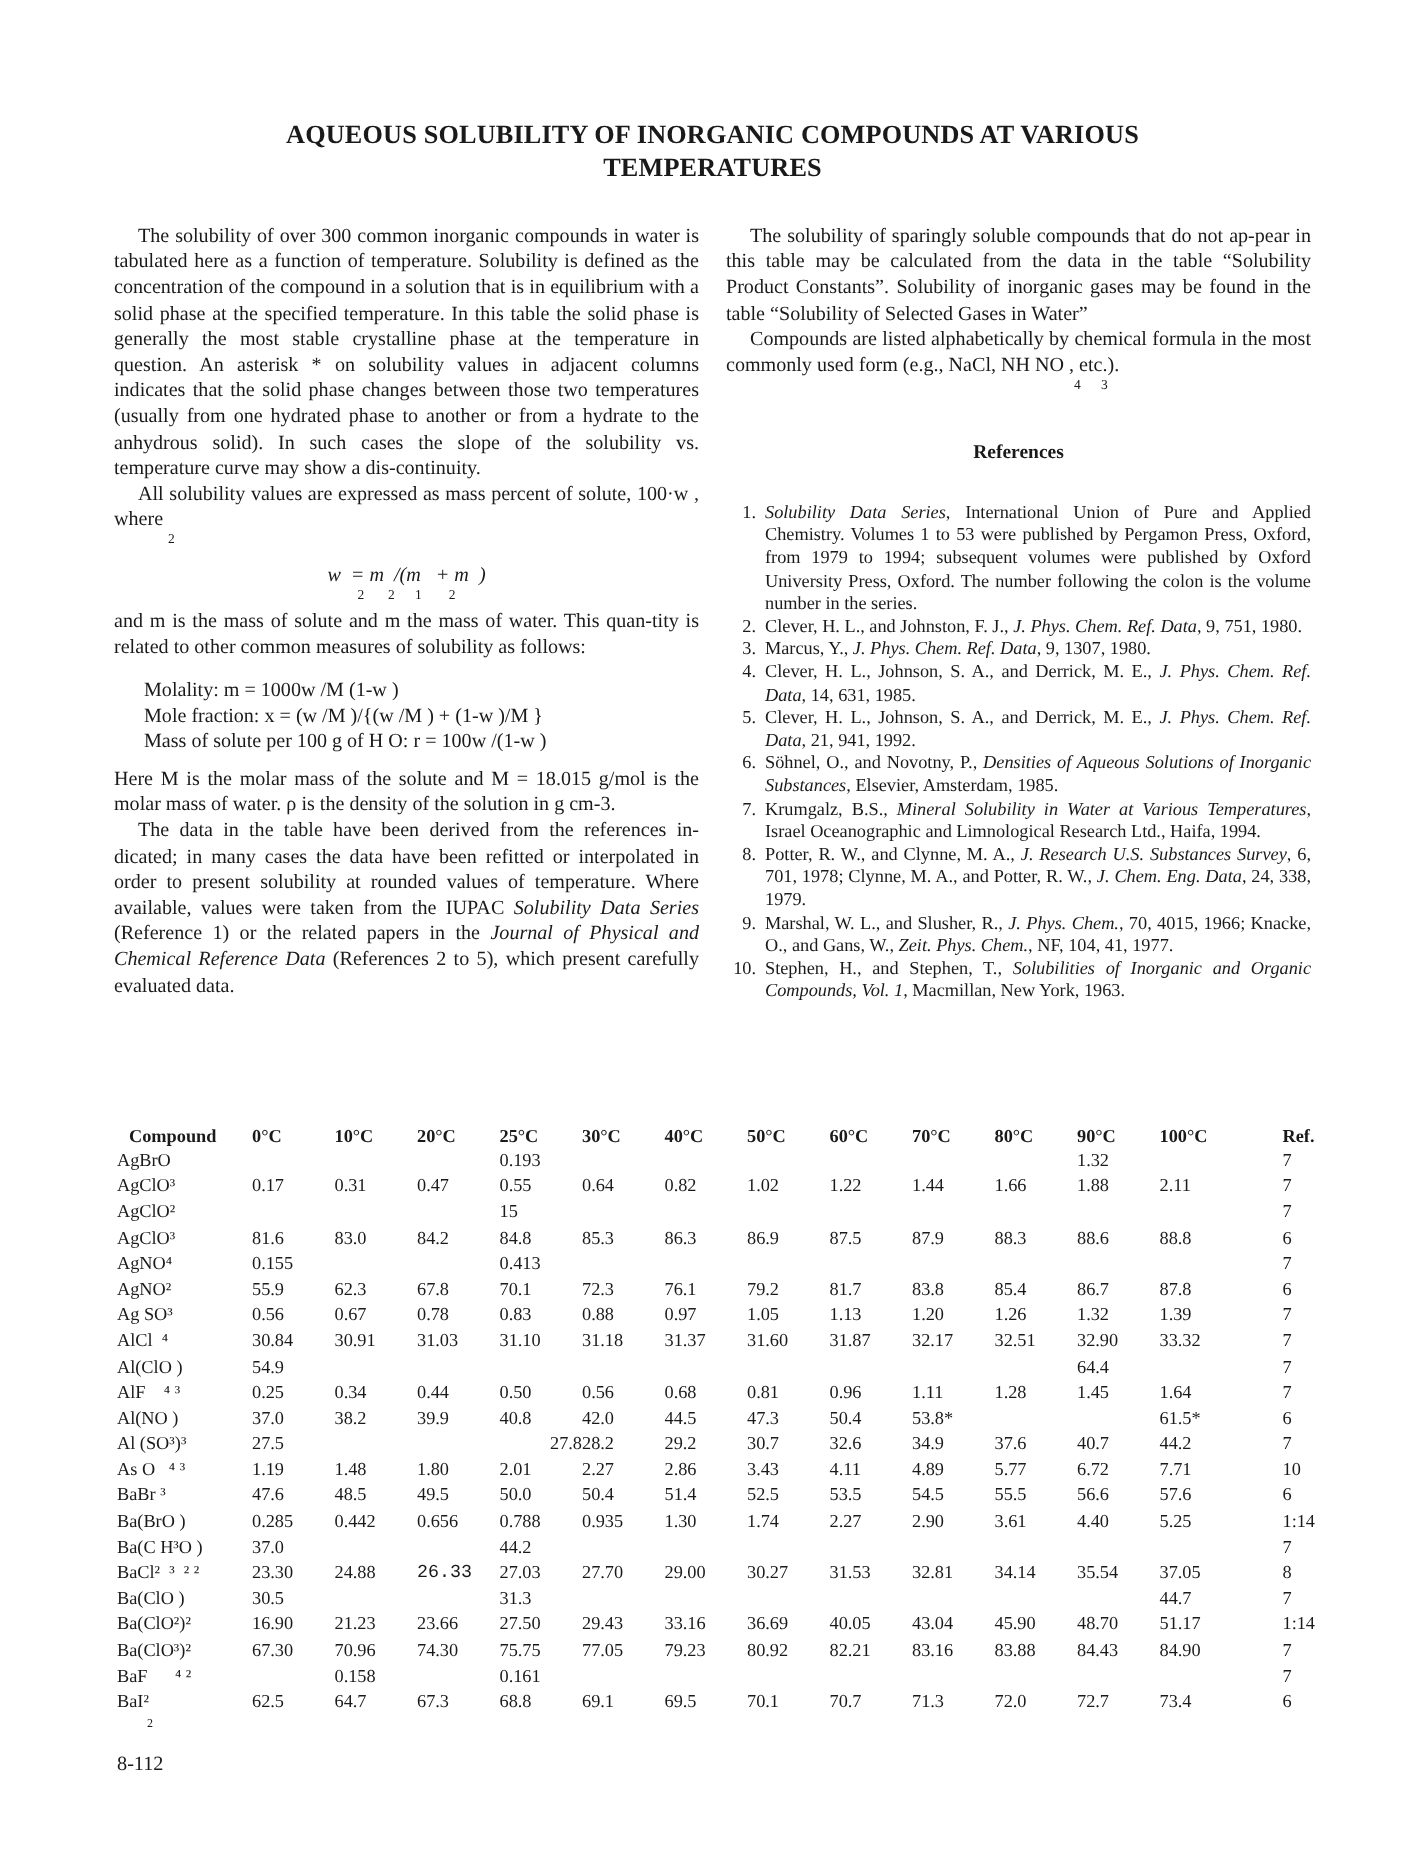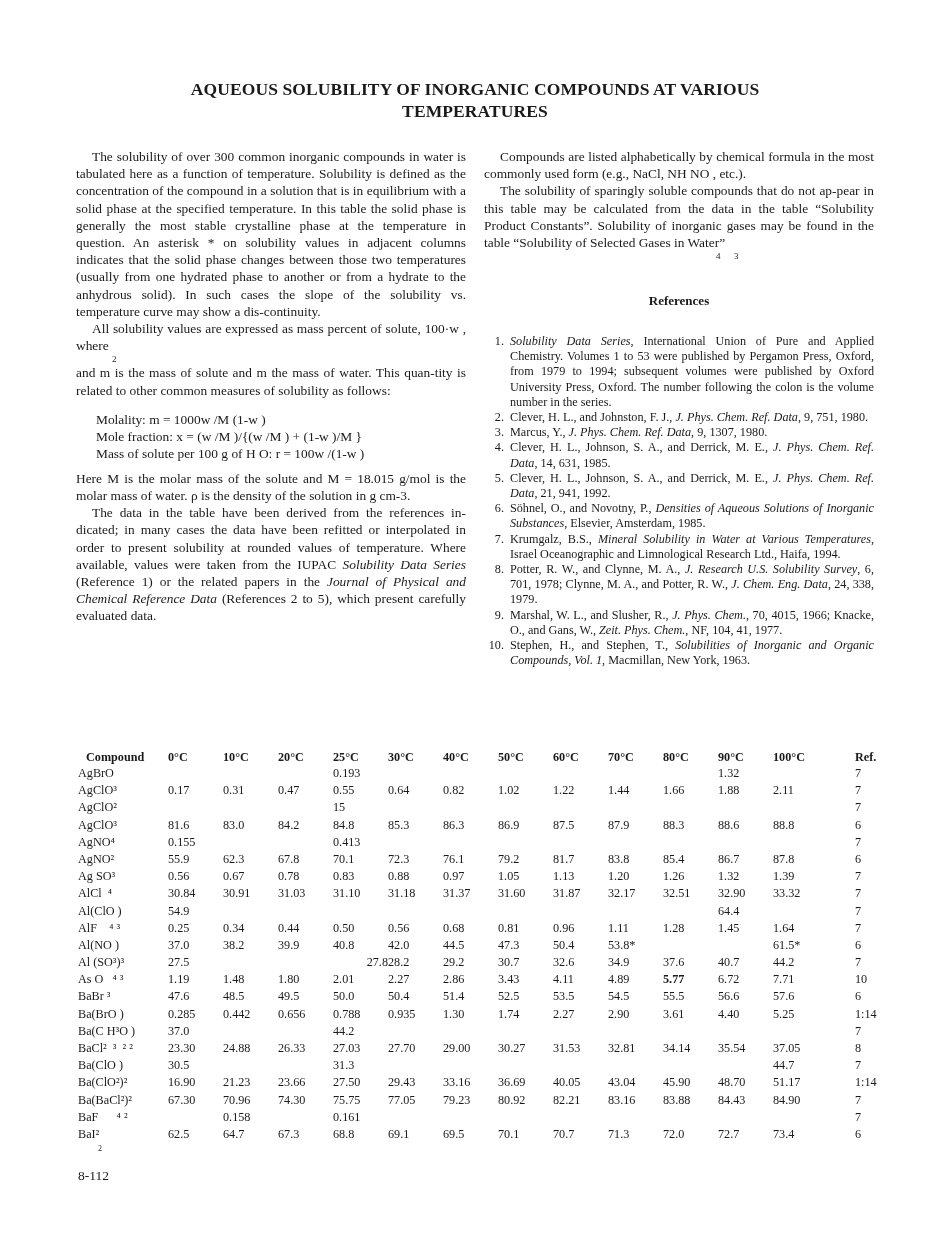--- a/index.html
+++ b/index.html
@@ -30,47 +30,51 @@
 
 <div class="title">
   <div>AQUEOUS SOLUBILITY OF INORGANIC COMPOUNDS AT VARIOUS</div>
   <div>TEMPERATURES</div>
 </div>
 
 <div class="col col-left">
   <p>The solubility of over 300 common inorganic compounds in water is tabulated here as a function of temperature. Solubility is defined as the concentration of the compound in a solution that is in equilibrium with a solid phase at the specified temperature. In this table the solid phase is generally the most stable crystalline phase at the temperature in question. An asterisk * on solubility values in adjacent columns indicates that the solid phase changes between those two temperatures (usually from one hydrated phase to another or from a hydrate to the anhydrous solid). In such cases the slope of the solubility vs. temperature curve may show a dis-continuity.</p>
   <p>All solubility values are expressed as mass percent of solute, 100·w , where</p>
   <span class="subline">2</span>
+  <div class="formula">
+    <div style="white-space:pre;">w  = m  /(m   + m  )</div>
+    <div class="formula-sub" style="white-space:pre; font-style:normal; line-height:9px;">2       2      1        2</div>
+  </div>
   <p class="noindent">and m  is the mass of solute and m  the mass of water. This quan-tity is related to other common measures of solubility as follows:</p>
   <div class="formulas">
     <div>Molality: m  = 1000w /M (1-w )</div>
     <div>Mole fraction: x  = (w /M )/{(w /M ) + (1-w )/M }</div>
     <div>Mass of solute per 100 g of H O: r  = 100w /(1-w )</div>
   </div>
   <p class="noindent">Here M  is the molar mass of the solute and M  = 18.015 g/mol is the molar mass of water. ρ is the density of the solution in g cm-3.</p>
   <p><span>The data in the table have been derived from the references in-dicated; in many cases the data have been refitted or interpolated in order to present solubility at rounded values of temperature. Where available, values were taken from the IUPAC </span><i>Solubility Data Series</i><span> (Reference 1) or the related papers in the </span><i>Journal of Physical and Chemical Reference Data</i><span> (References 2 to 5), which present carefully evaluated data.</span></p>
 </div>
 
 <div class="col col-right">
+  <p>The solubility of sparingly soluble compounds that do not ap-pear in this table may be calculated from the data in the table “Solubility Product Constants”. Solubility of inorganic gases may be found in the table “Solubility of Selected Gases in Water”</p>
   <p>Compounds are listed alphabetically by chemical formula in the most commonly used form (e.g., NaCl, NH NO , etc.).</p>
-  <p>The solubility of sparingly soluble compounds that do not ap-pear in this table may be calculated from the data in the table “Solubility Product Constants”. Solubility of inorganic gases may be found in the table “Solubility of Selected Gases in Water”</p>
   <span class="subline" style="padding-left:232px; white-space:pre;">4      3</span>
 </div>
 
 <div class="refs-head">References</div>
 
 <ol class="refs" id="refs">
     <li><span class="num">1.</span><i>Solubility Data Series</i><span>, International Union of Pure and Applied Chemistry. Volumes 1 to 53 were published by Pergamon Press, Oxford, from 1979 to 1994; subsequent volumes were published by Oxford University Press, Oxford. The number following the colon is the volume number in the series.</span></li>
     <li><span class="num">2.</span><span>Clever, H. L., and Johnston, F. J., </span><i>J. Phys. Chem. Ref. Data</i><span>, 9, 751, 1980.</span></li>
     <li><span class="num">3.</span><span>Marcus, Y., </span><i>J. Phys. Chem. Ref. Data</i><span>, 9, 1307, 1980.</span></li>
     <li><span class="num">4.</span><span>Clever, H. L., Johnson, S. A., and Derrick, M. E., </span><i>J. Phys. Chem. Ref. Data</i><span>, 14, 631, 1985.</span></li>
     <li><span class="num">5.</span><span>Clever, H. L., Johnson, S. A., and Derrick, M. E., </span><i>J. Phys. Chem. Ref. Data</i><span>, 21, 941, 1992.</span></li>
     <li><span class="num">6.</span><span>Söhnel, O., and Novotny, P., </span><i>Densities of Aqueous Solutions of Inorganic Substances</i><span>, Elsevier, Amsterdam, 1985.</span></li>
     <li><span class="num">7.</span><span>Krumgalz, B.S., </span><i>Mineral Solubility in Water at Various Temperatures</i><span>, Israel Oceanographic and Limnological Research Ltd., Haifa, 1994.</span></li>
-    <li><span class="num">8.</span><span>Potter, R. W., and Clynne, M. A., </span><i>J. Research U.S. Solubility Survey</i><span>, 6, 701, 1978; Clynne, M. A., and Potter, R. W., </span><i>J. Chem. Eng. Data</i><span>, 24, 338, 1979.</span></li>
+    <li><span class="num">8.</span><span>Potter, R. W., and Clynne, M. A., </span><i>J. Research U.S. Substances Survey</i><span>, 6, 701, 1978; Clynne, M. A., and Potter, R. W., </span><i>J. Chem. Eng. Data</i><span>, 24, 338, 1979.</span></li>
     <li><span class="num">9.</span><span>Marshal, W. L., and Slusher, R., </span><i>J. Phys. Chem.</i><span>, 70, 4015, 1966; Knacke, O., and Gans, W., </span><i>Zeit. Phys. Chem.</i><span>, NF, 104, 41, 1977.</span></li>
     <li><span class="num">10.</span><span>Stephen, H., and Stephen, T., </span><i>Solubilities of Inorganic and Organic Compounds, Vol. 1</i><span>, Macmillan, New York, 1963.</span></li>
   </ol>
 
 <table class="sol" id="soltable">
   <thead>
       <tr id="solhead">
         <th style="width: 82px; padding-left: 8px;">Compound</th>
         <th style="width: 55px; text-align: left;">0°C</th>
         <th style="width: 55px; text-align: left;">10°C</th>
@@ -284,21 +288,21 @@
         <td style="width: 82px; white-space: pre;">As O   ⁴ ³</td>
         <td style="width: 55px;">1.19</td>
         <td style="width: 55px;">1.48</td>
         <td style="width: 55px;">1.80</td>
         <td style="width: 55px;">2.01</td>
         <td style="width: 55px;">2.27</td>
         <td style="width: 55px;">2.86</td>
         <td style="width: 55px;">3.43</td>
         <td style="width: 55px;">4.11</td>
         <td style="width: 55px;">4.89</td>
-        <td style="width: 55px; font-weight: bold;">5.77</td>
+        <td style="width: 55px;">5.77</td>
         <td style="width: 55px;">6.72</td>
         <td style="width: 60px;">7.71</td>
         <td class="ref" style="width: 40px;">10</td>
       </tr>
       <tr>
         <td style="width: 82px; white-space: pre;">BaBr ³</td>
         <td style="width: 55px;">47.6</td>
         <td style="width: 55px;">48.5</td>
         <td style="width: 55px;">49.5</td>
         <td style="width: 55px;">50.0</td>
@@ -341,21 +345,21 @@
         <td style="width: 55px;"></td>
         <td style="width: 55px;"></td>
         <td style="width: 55px;"></td>
         <td style="width: 60px;"></td>
         <td class="ref" style="width: 40px;">7</td>
       </tr>
       <tr>
         <td style="width: 82px; white-space: pre;">BaCl²  ³  ² ²</td>
         <td style="width: 55px;">23.30</td>
         <td style="width: 55px;">24.88</td>
-        <td style="width: 55px;">26.33</td>
+        <td style="width: 55px; font-family: Liberation Mono, monospace;">26.33</td>
         <td style="width: 55px;">27.03</td>
         <td style="width: 55px;">27.70</td>
         <td style="width: 55px;">29.00</td>
         <td style="width: 55px;">30.27</td>
         <td style="width: 55px;">31.53</td>
         <td style="width: 55px;">32.81</td>
         <td style="width: 55px;">34.14</td>
         <td style="width: 55px;">35.54</td>
         <td style="width: 60px;">37.05</td>
         <td class="ref" style="width: 40px;">8</td>
@@ -386,21 +390,21 @@
         <td style="width: 55px;">33.16</td>
         <td style="width: 55px;">36.69</td>
         <td style="width: 55px;">40.05</td>
         <td style="width: 55px;">43.04</td>
         <td style="width: 55px;">45.90</td>
         <td style="width: 55px;">48.70</td>
         <td style="width: 60px;">51.17</td>
         <td class="ref" style="width: 40px;">1:14</td>
       </tr>
       <tr>
-        <td style="width: 82px; white-space: pre;">Ba(BaCl²)²</td>
+        <td style="width: 82px; white-space: pre;">Ba(ClO³)²</td>
         <td style="width: 55px;">67.30</td>
         <td style="width: 55px;">70.96</td>
         <td style="width: 55px;">74.30</td>
         <td style="width: 55px;">75.75</td>
         <td style="width: 55px;">77.05</td>
         <td style="width: 55px;">79.23</td>
         <td style="width: 55px;">80.92</td>
         <td style="width: 55px;">82.21</td>
         <td style="width: 55px;">83.16</td>
         <td style="width: 55px;">83.88</td>

